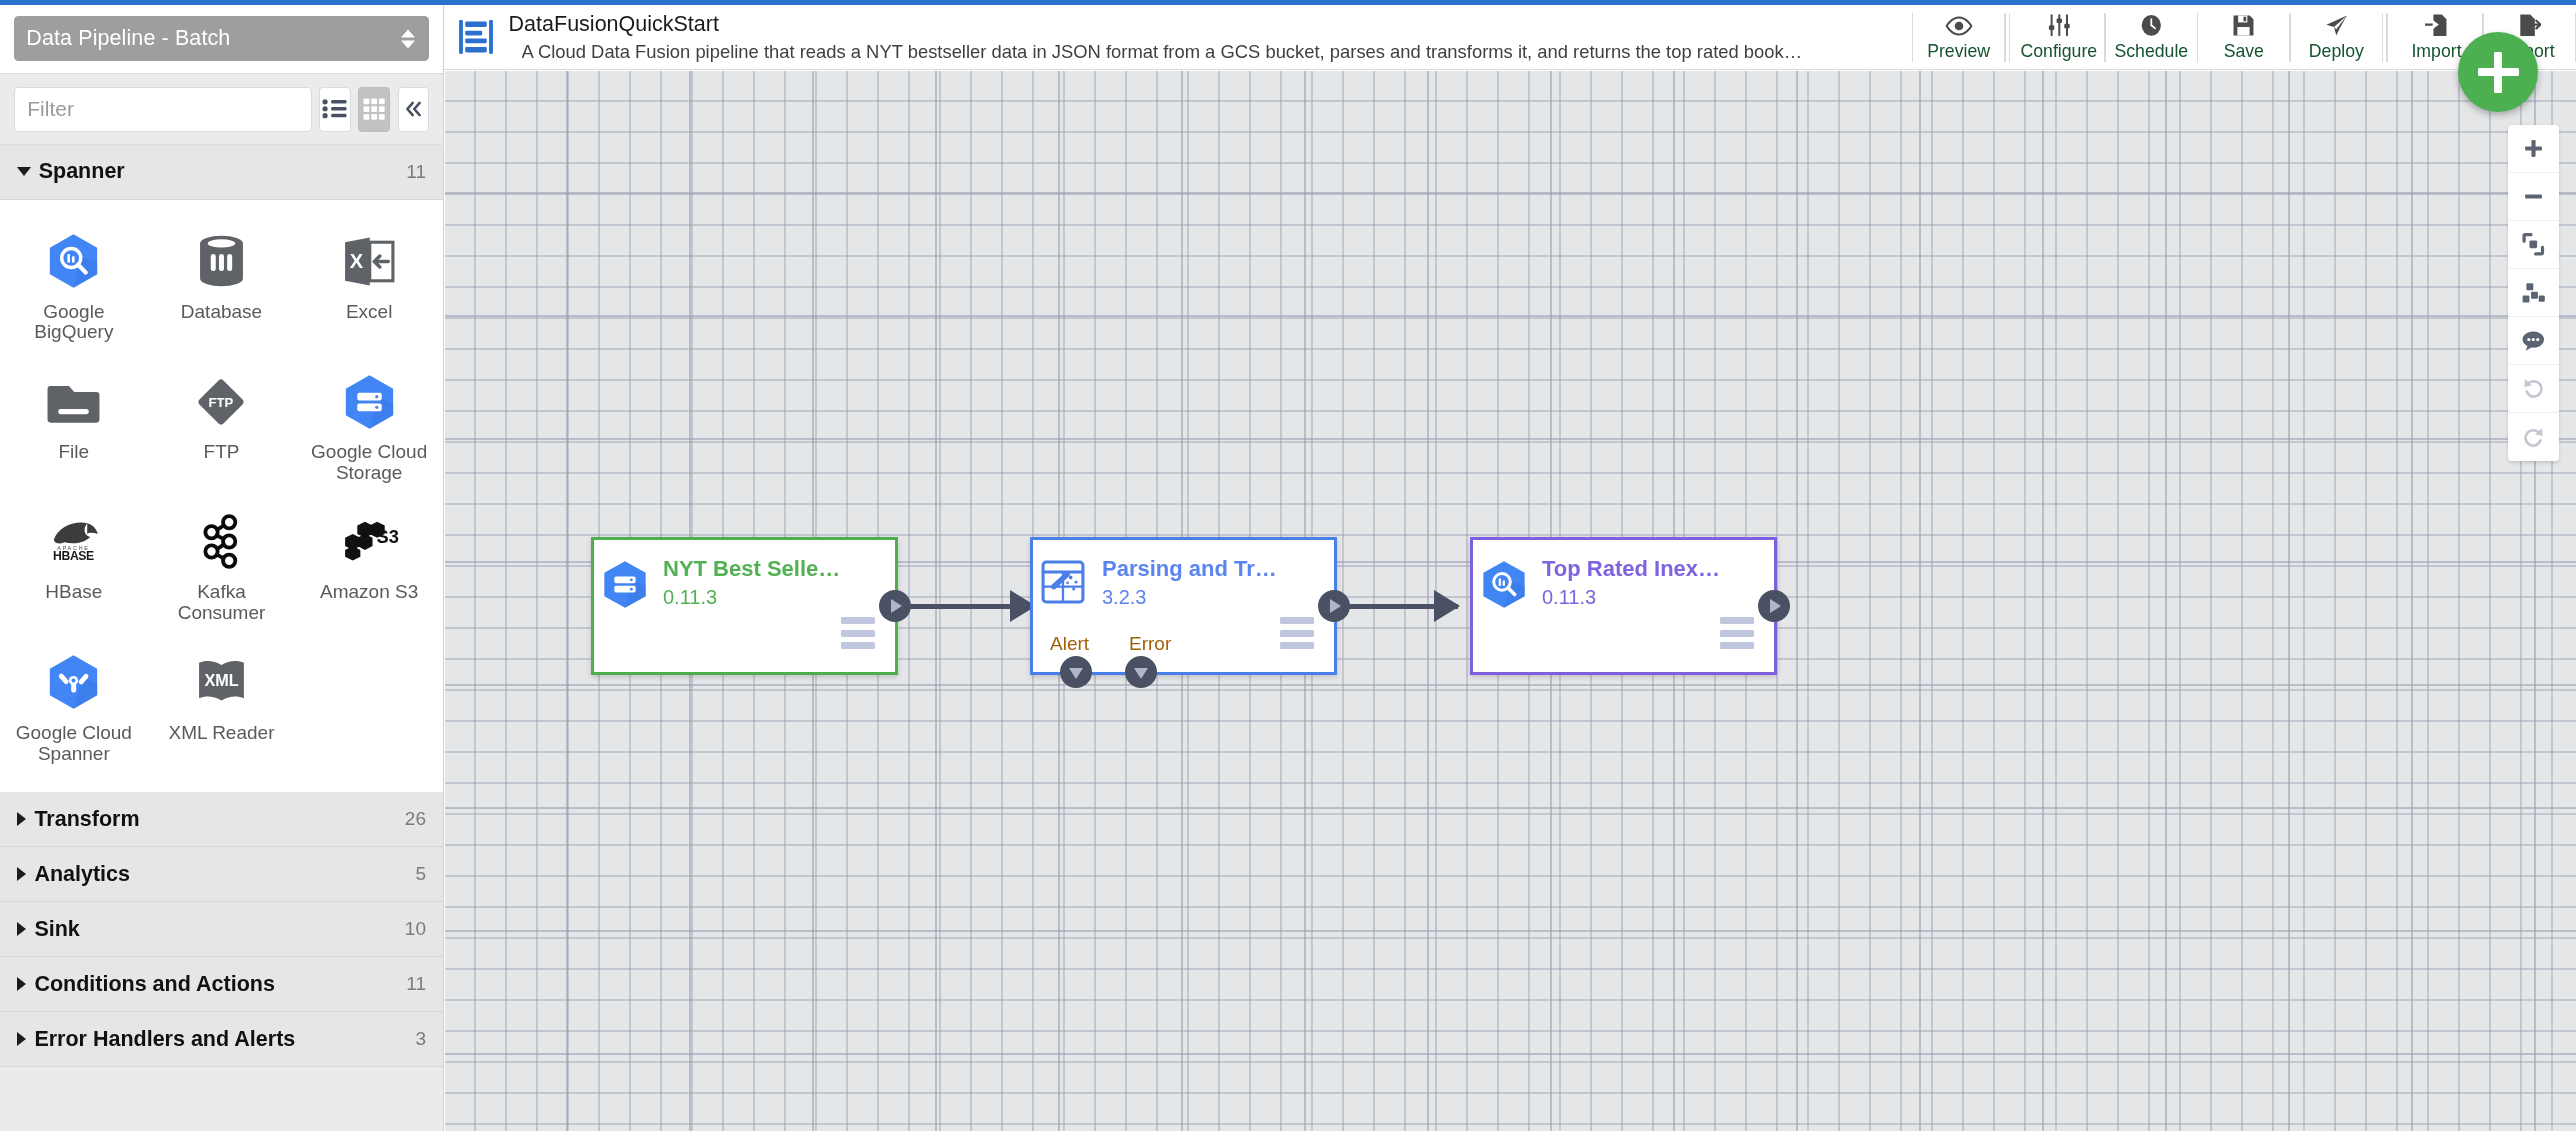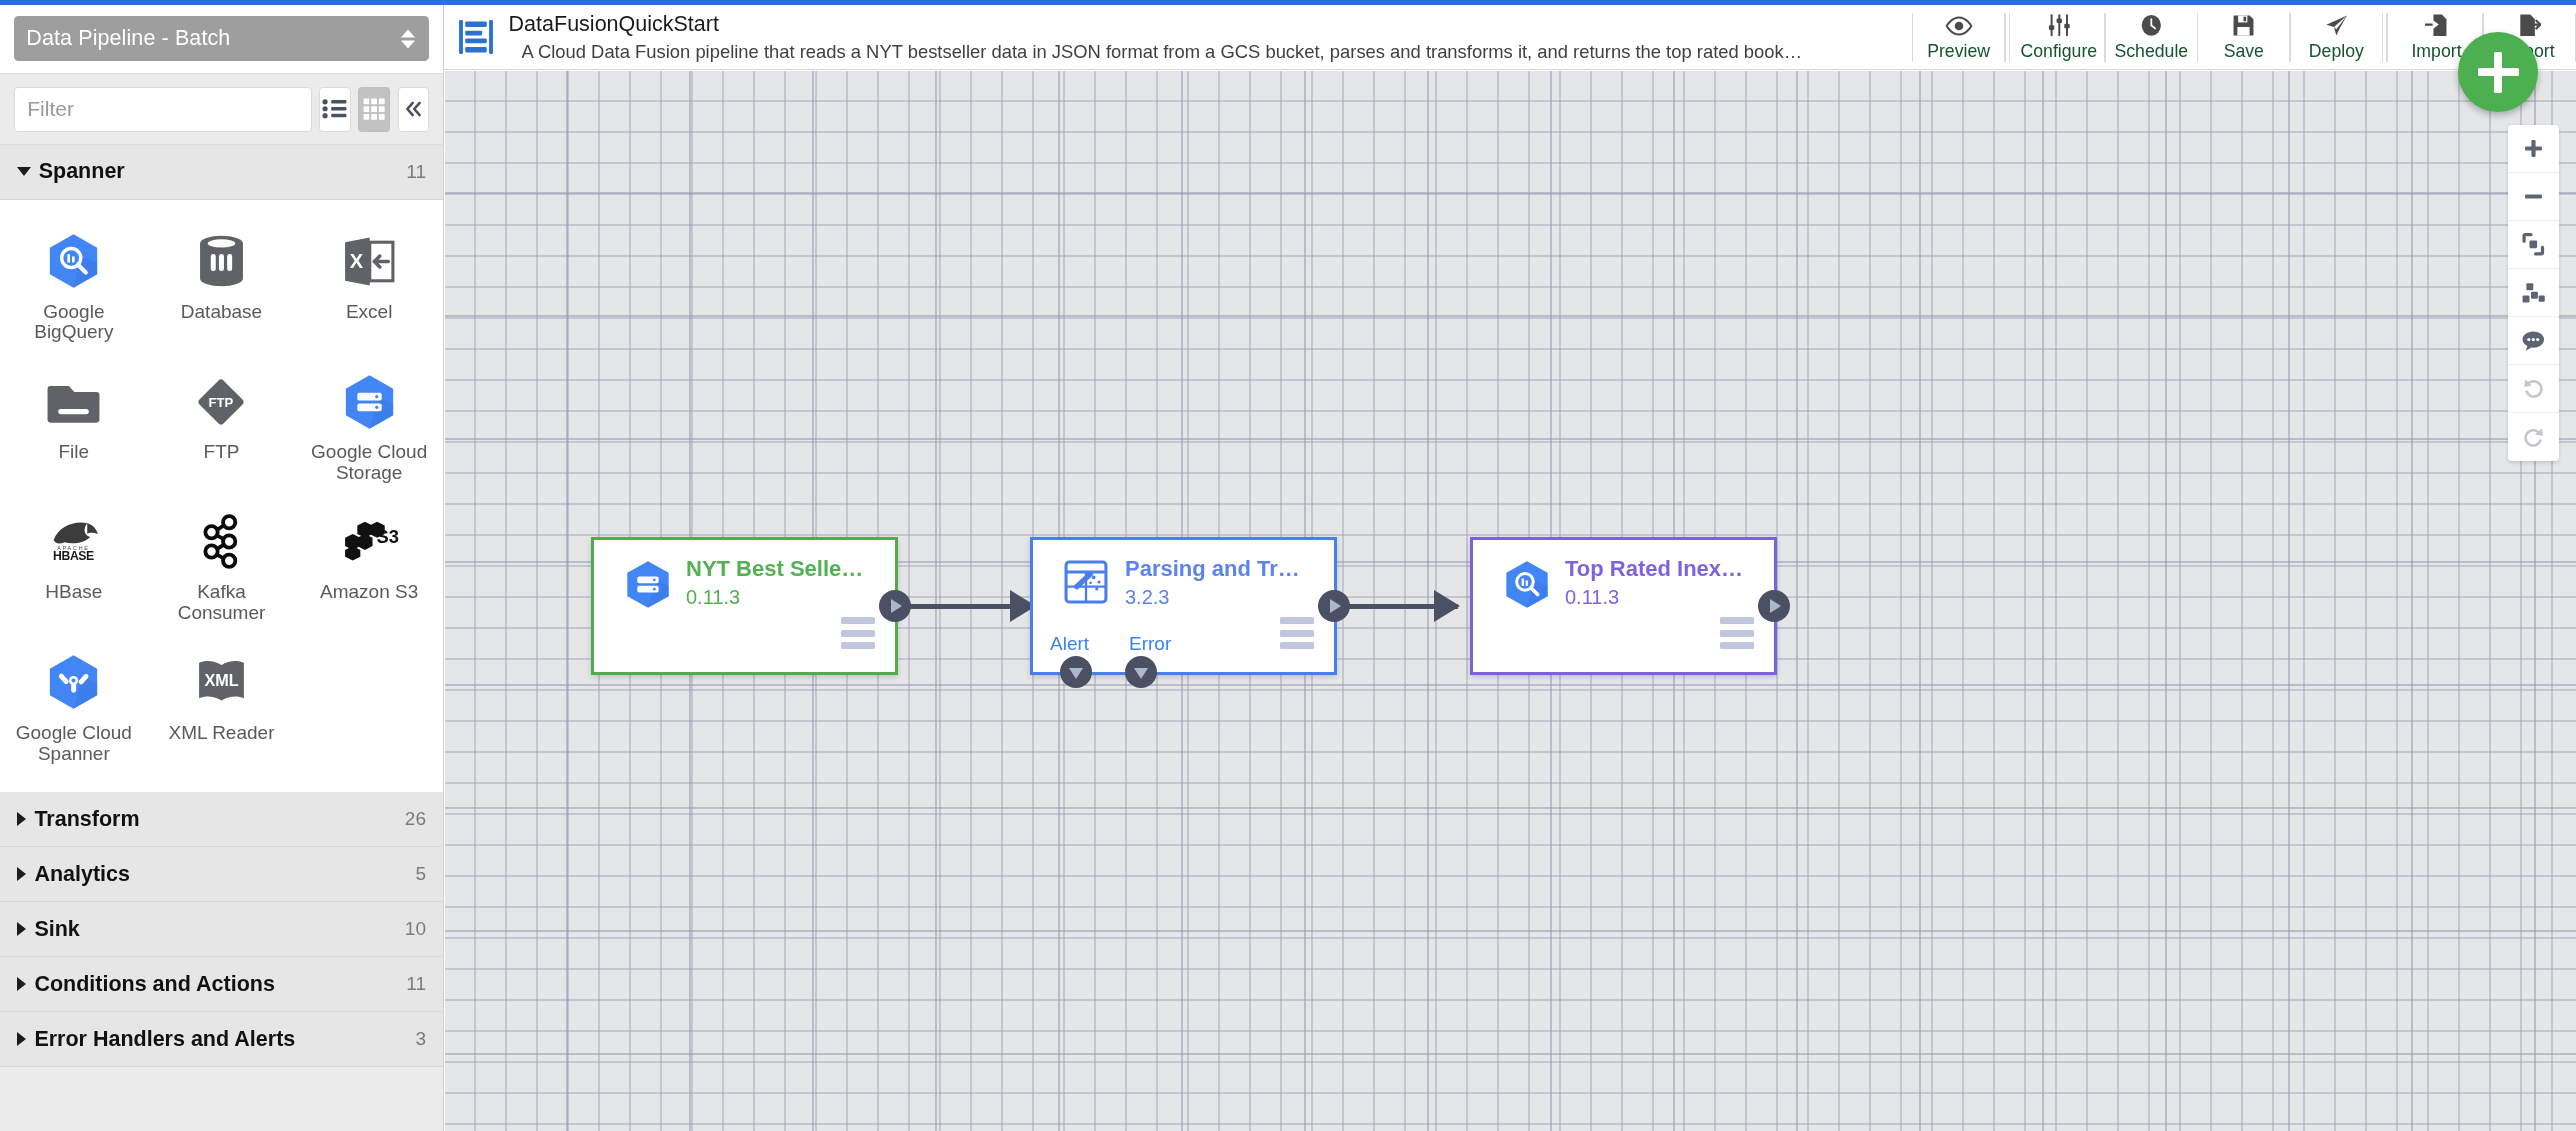--- a/index.html
+++ b/index.html
@@ -130,21 +130,21 @@
     background-size: 31px 6.1px, 6.1px 31px, 123px 100%, 100% 123px;
     overflow: hidden;
   }
 
   
   .node {
     position: absolute; width: 307px; height: 138px; background: #fff;
     border: 3.1px solid #aaa; box-shadow: 0 3.1px 5.4px rgba(0,0,0,.16);
     cursor: move;
   }
-  .node-head { display: flex; align-items: flex-start; padding: 17px 0 0 30px; }
+  .node-head { display: flex; align-items: flex-start; padding: 17px 0 0 7px; }
   .node-ico { width: 48px; height: 48px; flex: none; margin-right: 14px; margin-top: 1.5px; }
   .node-name { font-size: 22px; font-weight: bold; line-height: 1.12; }
   .node-ver { font-size: 20px; margin-top: 4.6px; }
   .node-burger {
     position: absolute; right: 20px; bottom: 23px;
     display: flex; flex-direction: column; gap: 5.4px; cursor: pointer;
   }
   .node-burger span { display:block; width: 34px; height: 7px; background: #bfc6de; border-radius: 1.5px; }
 
   .node.green { border-color: #4fad4f; }
@@ -158,21 +158,21 @@
     position: absolute; right: -16px; top: 50%; transform: translateY(-50%);
     width: 32px; height: 32px; border-radius: 50%; background: #4a5164;
     display: flex; align-items: center; justify-content: center; cursor: pointer;
   }
   .port-out i { width:0;height:0;border-top:7.7px solid transparent;
     border-bottom:7.7px solid transparent;border-left:11.5px solid #aeb6c9; margin-left:3.1px; }
 
   .bottom-ports {
     position: absolute; left: 0; bottom: 0; width: 100%; height: 43px;
   }
-  .bp-lbl { position: absolute; bottom: 17px; font-size: 19px; color: #3b82f6; }
+  .bp-lbl { position: absolute; bottom: 17px; font-size: 19px; color: #a16207; }
   .bp-dot {
     position: absolute; bottom: -16px; width: 32px; height: 32px; border-radius: 50%;
     background: #4a5164; display: flex; align-items: center; justify-content: center; cursor: pointer;
   }
   .bp-dot i { width:0;height:0;border-left:7.7px solid transparent;
     border-right:7.7px solid transparent;border-top:11.5px solid #aeb6c9; margin-top:3.1px; }
 
   .conn { position: absolute; height: 4.6px; background: #4a5164; }
   .conn::after {
     content:''; position:absolute; right:-1.5px; top:50%; transform:translateY(-50%);

